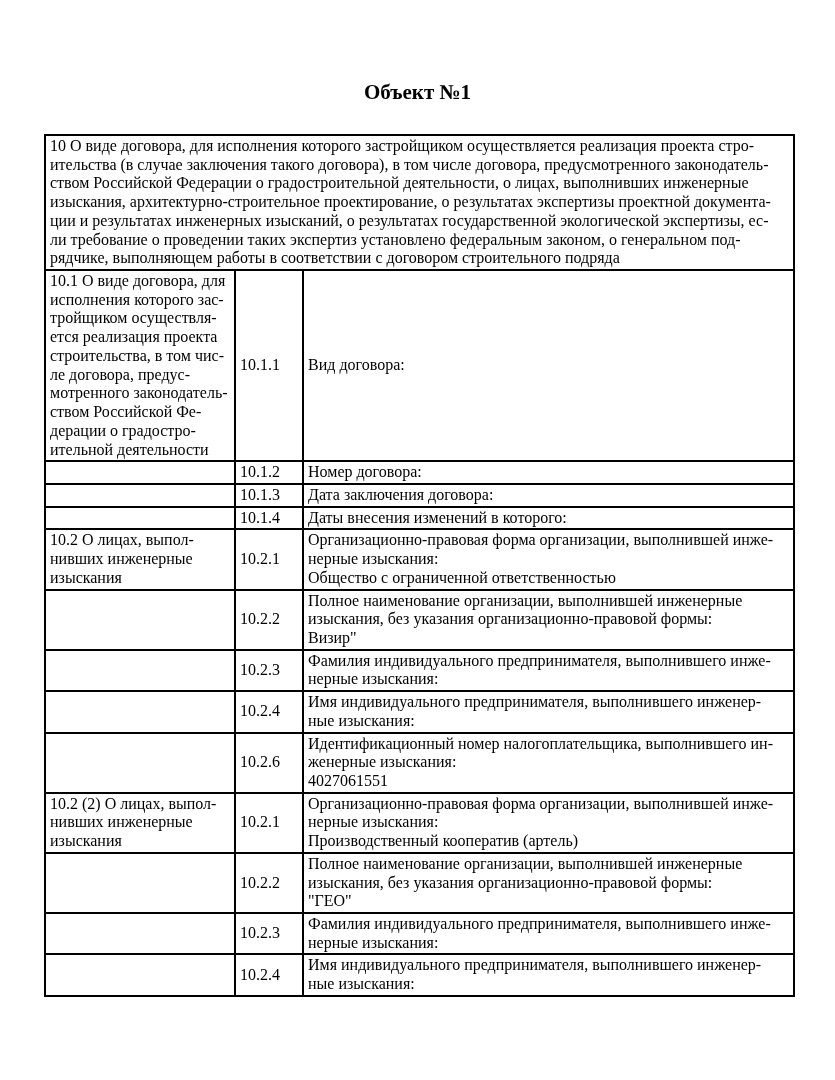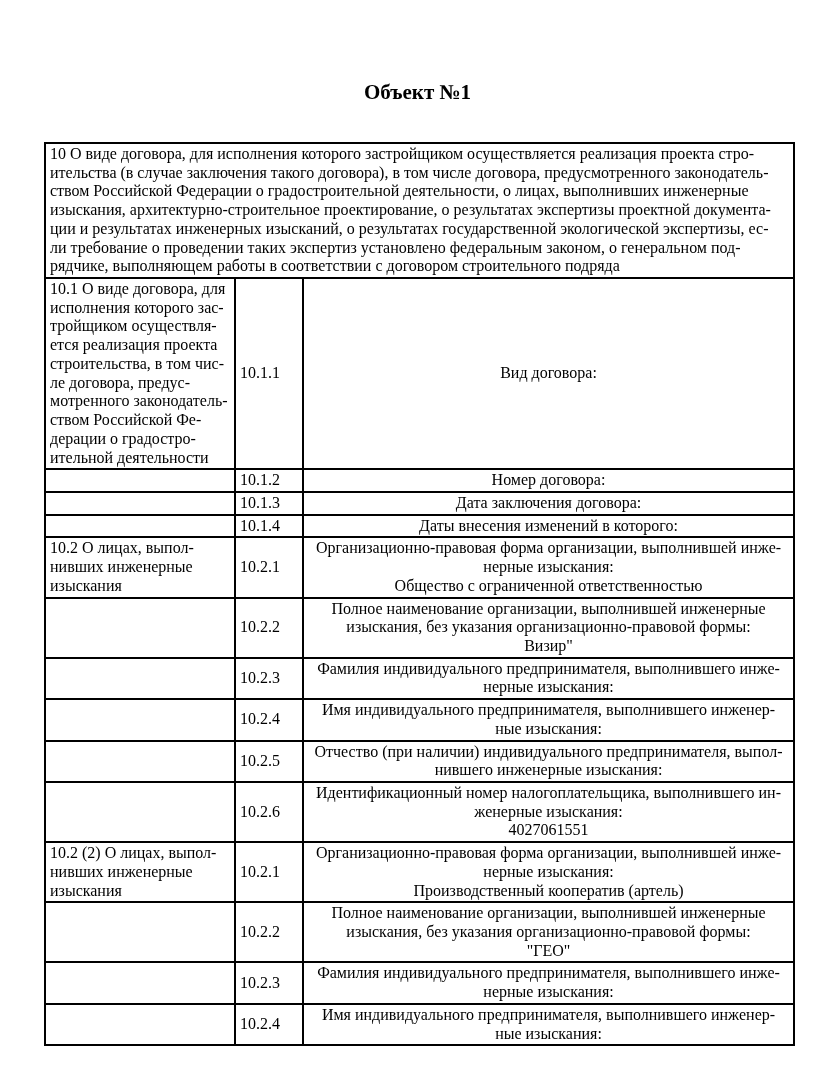--- a/index.html
+++ b/index.html
@@ -19,21 +19,21 @@
     top: 80px;
     left: 0;
     width: 835px;
     text-align: center;
     font-weight: bold;
     font-size: 21px;
   }
   table.doc-table {
     position: absolute;
     left: 44px;
-    top: 142px;
+    top: 134px;
     width: 749px;
     border-collapse: collapse;
     table-layout: fixed;
     font-size: 16px;
     line-height: 1.17;
   }
   table.doc-table td {
     border: 2px solid #000000;
     padding: 1px 4px;
     overflow: hidden;
@@ -47,21 +47,20 @@
     padding: 2px 2px 2px 3px;
     margin-top: 33px;
   }
   td.c2 {
     vertical-align: middle;
     margin-top: 14px;
   }
   td.c3 {
     vertical-align: middle;
     padding-left: 5px;
-    text-align: center;
   }
   .pre {
     white-space: pre-line;
   }
   .val {
     font-weight: normal;
     white-space: pre-line;
   }
   .val:empty { display: none; }
 </style>
@@ -163,28 +162,20 @@
 
     <tr>
       <td class="c1"><span class="pre"></span></td>
       <td class="c2"><span>10.2.4</span></td>
       <td class="c3">
           <div class="pre">Имя индивидуального предпринимателя, выполнившего инженер-
 ные изыскания:</div>
         </td>
     </tr>
 
-    <tr>
-      <td class="c1"><span class="pre"></span></td>
-      <td class="c2"><span>10.2.5</span></td>
-      <td class="c3">
-          <div class="pre">Отчество (при наличии) индивидуального предпринимателя, выпол-
-нившего инженерные изыскания:</div>
-        </td>
-    </tr>
 
     <tr>
       <td class="c1"><span class="pre"></span></td>
       <td class="c2"><span>10.2.6</span></td>
       <td class="c3">
           <div class="pre">Идентификационный номер налогоплательщика, выполнившего ин-
 женерные изыскания:</div>
           <div class="val">4027061551</div>
         </td>
     </tr>

